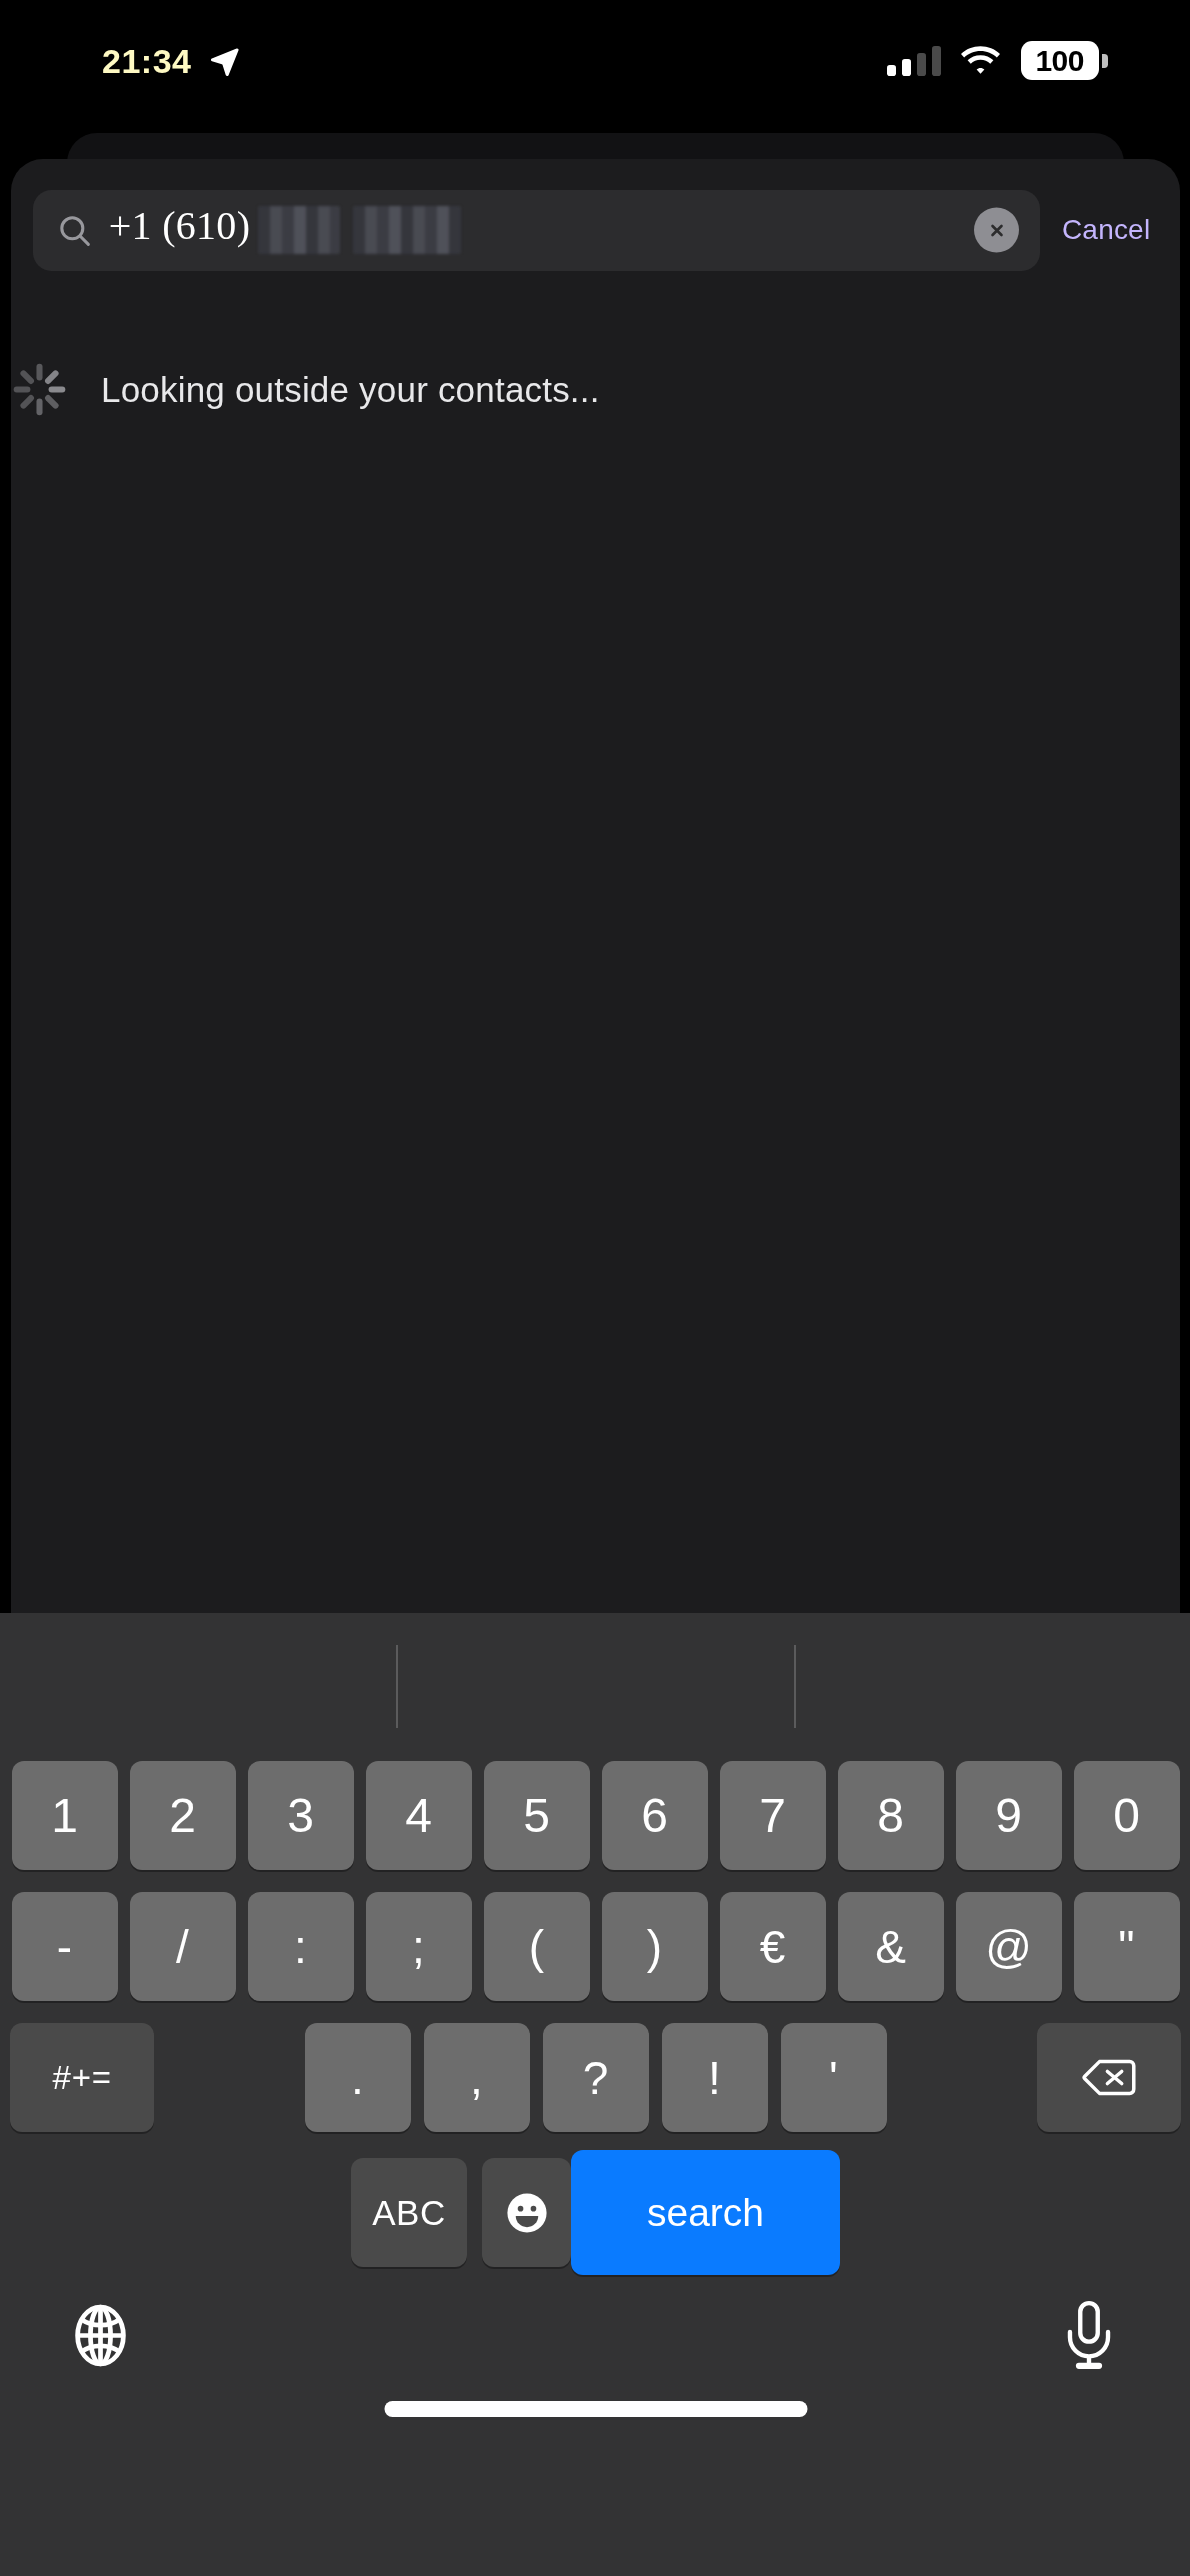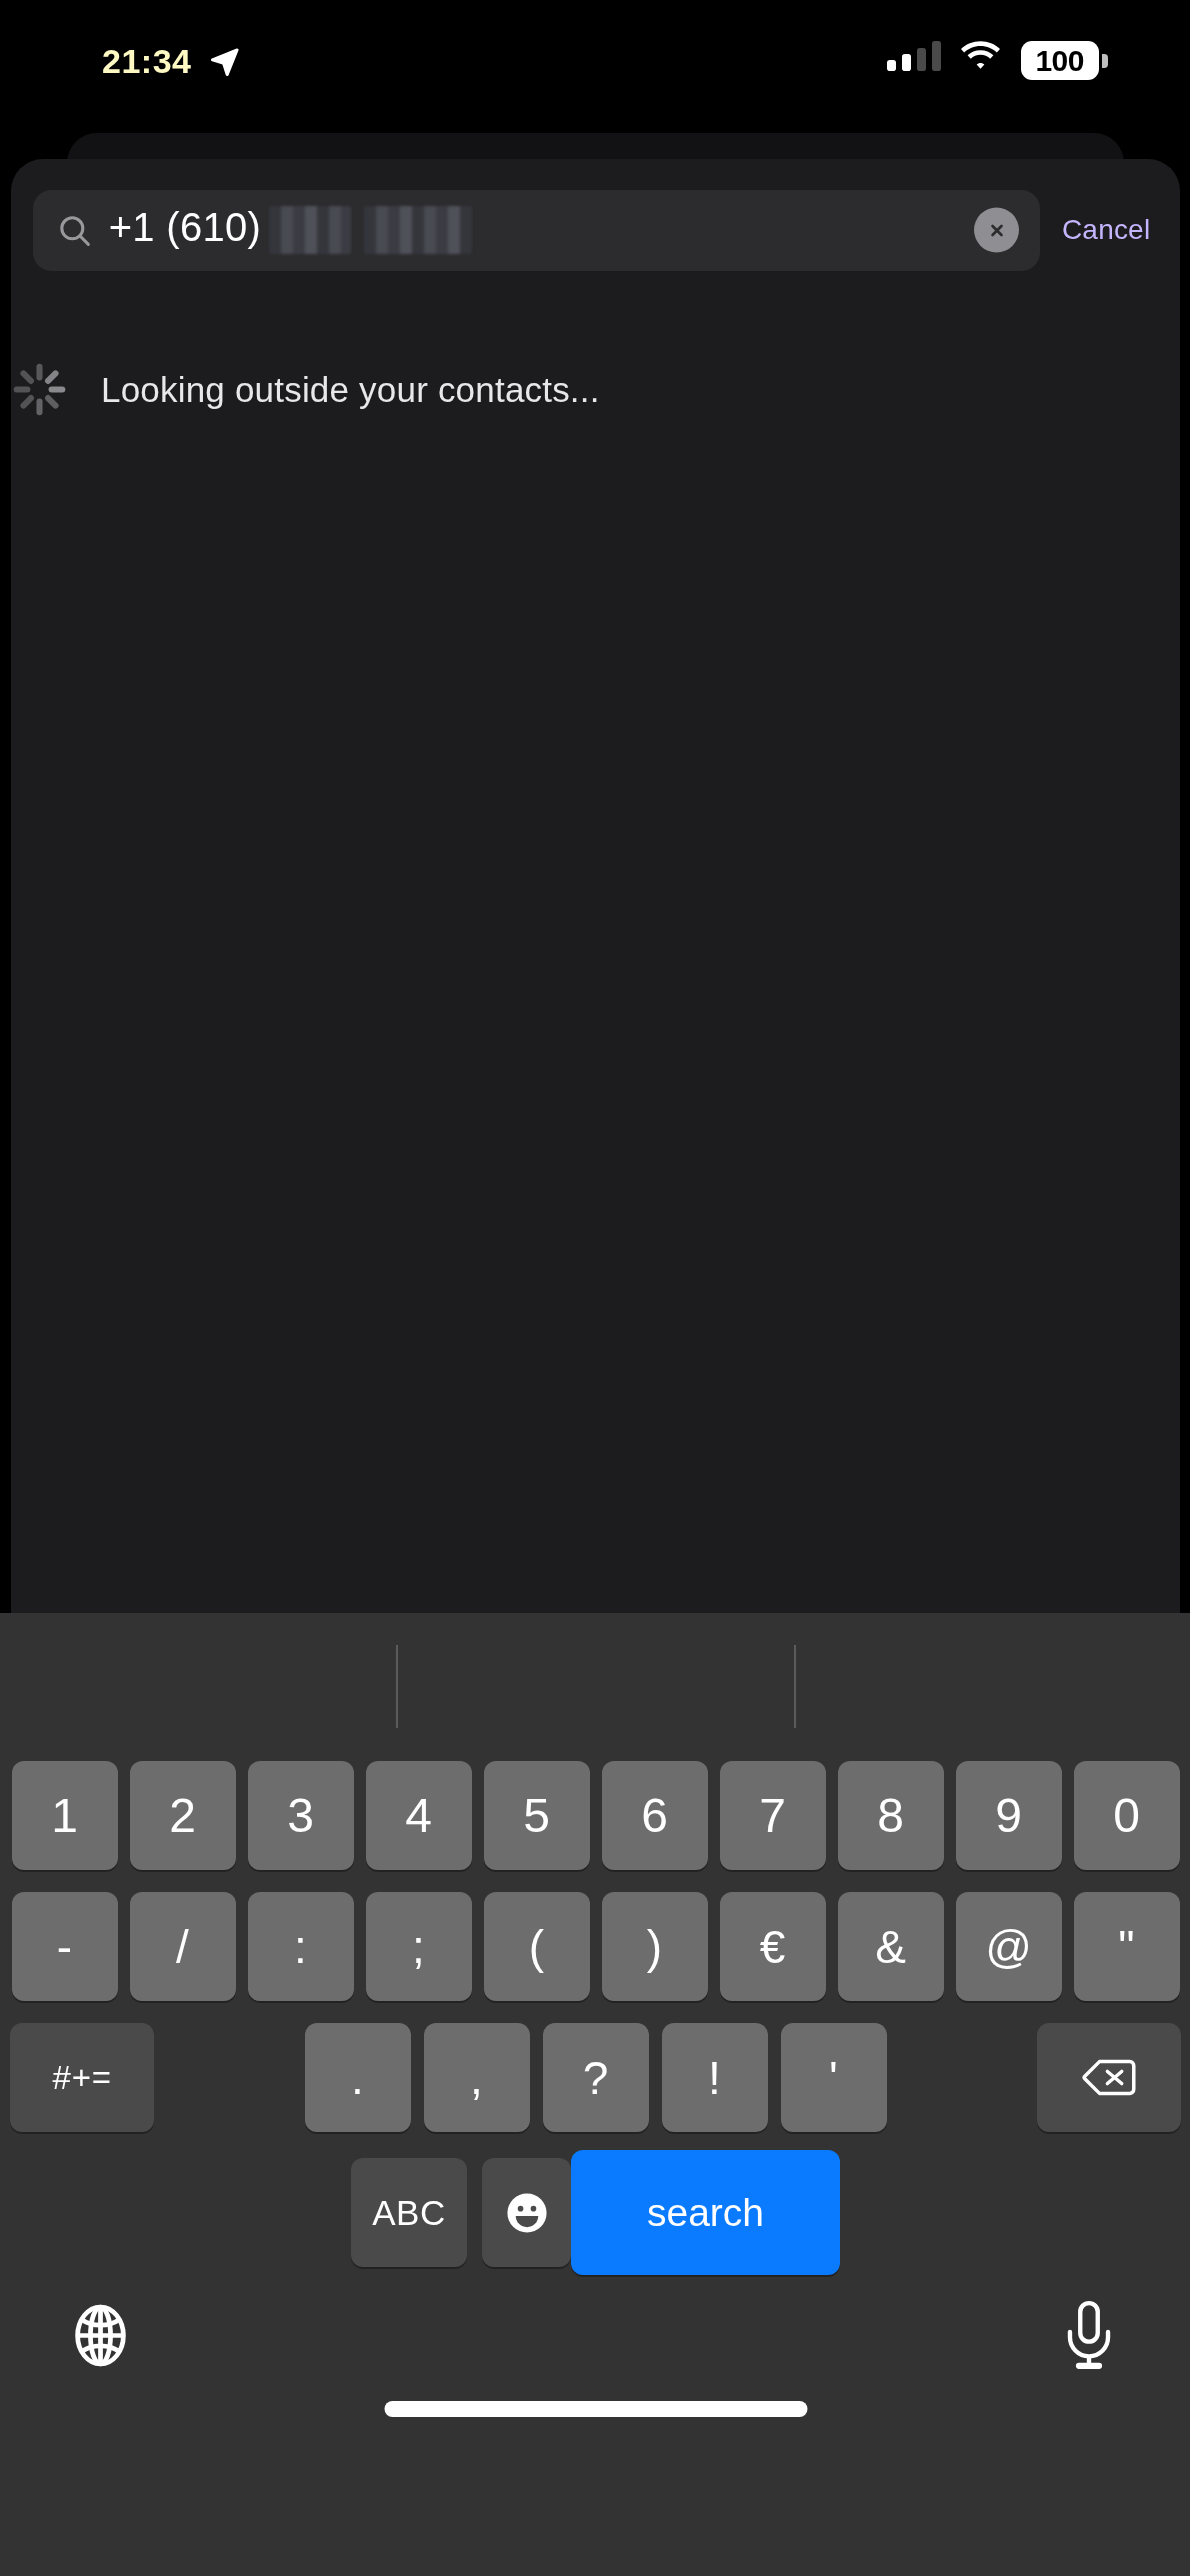--- a/index.html
+++ b/index.html
@@ -13,21 +13,21 @@
 
   
   .status-bar{
     position:absolute; top:0; left:0; width:1191px; height:121px;
     display:flex; align-items:center; justify-content:space-between;
     padding:0 83px 0 102px;
   }
   .sb-left{ display:flex; align-items:center; gap:16.7px; }
   .sb-time{ color:#fef9c3; font-size:34px; font-weight:600; letter-spacing:0.5px; line-height:1; }
   .sb-loc{ width:32px; height:32px; display:block; }
-  .sb-right{ display:flex; gap:20.4px; }
+  .sb-right{ display:flex; align-items:center; gap:20.4px; }
   .signal{ display:flex; align-items:flex-end; gap:5.6px; height:30px; }
   .signal i{ display:block; width:9.3px; border-radius:2.8px; background:#fff; }
   .signal i.b1{ height:11px; }
   .signal i.b2{ height:16.7px; }
   .signal i.b3{ height:23px; background:#4a4a4a; }
   .signal i.b4{ height:30px; background:#4a4a4a; }
   .wifi{ width:39px; height:30px; }
   .battery{ position:relative; display:flex; align-items:center; }
   .batt-body{
     width:78px; height:39px; border-radius:11px; background:#fff;
@@ -51,20 +51,21 @@
 
   
   .search-row{
     position:absolute; top:30px; left:0; right:0; height:82px;
     display:flex; align-items:center; padding:0 13px 0 22px; gap:9.3px;
   }
   .search-field{
     flex:1; height:81px; background:#2c2c2e; border-radius:18.5px;
     display:flex; align-items:center; padding:0 16.7px 0 24px; gap:16.7px;
     position:relative;
+    font-family:Liberation Serif, serif;
   }
   .search-icon{ width:35px; height:35px; flex:0 0 35px; }
   .search-text{
     color:#ffffff; font-size:40px; letter-spacing:0.3px; white-space:nowrap;
     line-height:1;
   }
   .redact{ display:inline-flex; align-items:center; gap:13px; margin-left:7.4px; vertical-align:middle; }
   .redact-block{
     display:inline-block; height:48px; border-radius:1.9px;
     background:

